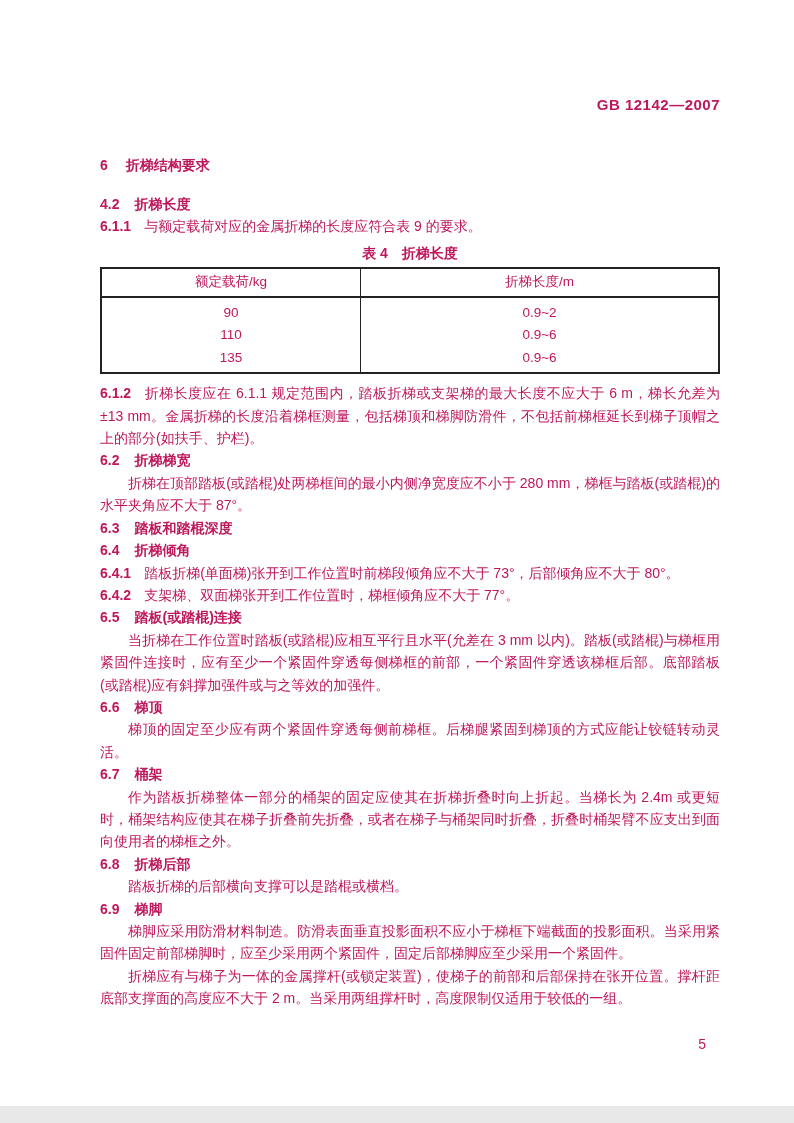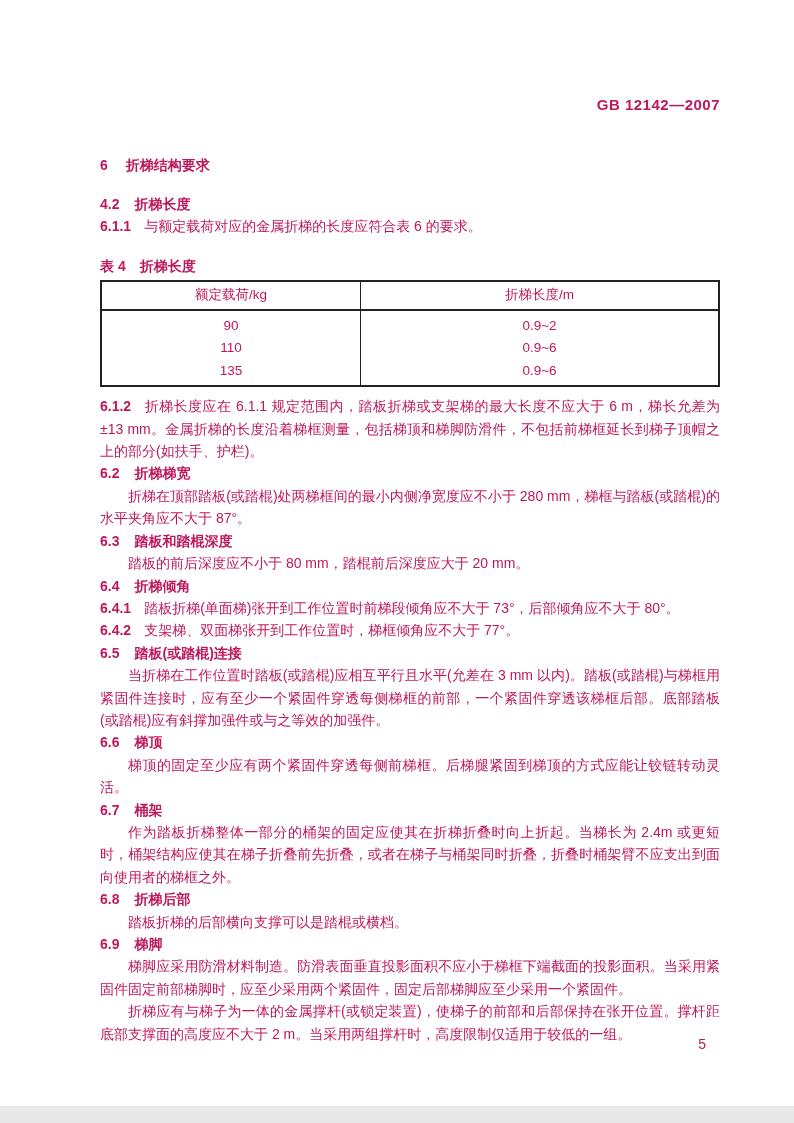--- a/index.html
+++ b/index.html
@@ -42,23 +42,23 @@
   .clause, .para {
     margin: 0;
     text-align: justify;
   }
   .clause .num {
     font-weight: bold;
     margin-right: 13px;
   }
   .para { text-indent: 2em; }
   .table-caption {
-    text-align: left;
+    text-align: center;
     font-weight: bold;
-    margin-top: 17px;
+    margin-top: 4px;
   }
   .table-caption .cap-label { margin-right: 14px; }
   table.gb-table {
     width: 100%;
     border-collapse: collapse;
     margin: 3px 0 8px 0;
     table-layout: fixed;
   }
   table.gb-table { border: 2px solid #222; }
   table.gb-table th, table.gb-table td {
@@ -95,21 +95,21 @@
 
     <div class="chapter">
       <span class="num">6</span><span>折梯结构要求</span>
     </div>
 
     <div class="heading heading-first">
       <span class="num">4.2</span><span>折梯长度</span>
     </div>
 
     <p class="clause">
-      <span class="num">6.1.1</span><span>与额定载荷对应的金属折梯的长度应符合表 6 的要求。</span>
+      <span class="num">6.1.1</span><span>与额定载荷对应的金属折梯的长度应符合表 9 的要求。</span>
     </p>
 
     <div class="table-caption">
       <span class="cap-label">表 4</span><span>折梯长度</span>
     </div>
 
     <table class="gb-table">
       <colgroup>
           <col class="c1">
           <col class="c2">
@@ -141,21 +141,20 @@
     </p>
 
     <div class="heading">
       <span class="num">6.2</span><span>折梯梯宽</span>
     </div>
     <p class="para">折梯在顶部踏板(或踏棍)处两梯框间的最小内侧净宽度应不小于 280 mm，梯框与踏板(或踏棍)的水平夹角应不大于 87°。</p>
 
     <div class="heading">
       <span class="num">6.3</span><span>踏板和踏棍深度</span>
     </div>
-    <p class="para">踏板的前后深度应不小于 80 mm，踏棍前后深度应大于 20 mm。</p>
 
     <div class="heading">
       <span class="num">6.4</span><span>折梯倾角</span>
     </div>
     <p class="clause">
       <span class="num">6.4.1</span><span>踏板折梯(单面梯)张开到工作位置时前梯段倾角应不大于 73°，后部倾角应不大于 80°。</span>
     </p>
     <p class="clause">
       <span class="num">6.4.2</span><span>支架梯、双面梯张开到工作位置时，梯框倾角应不大于 77°。</span>
     </p>

